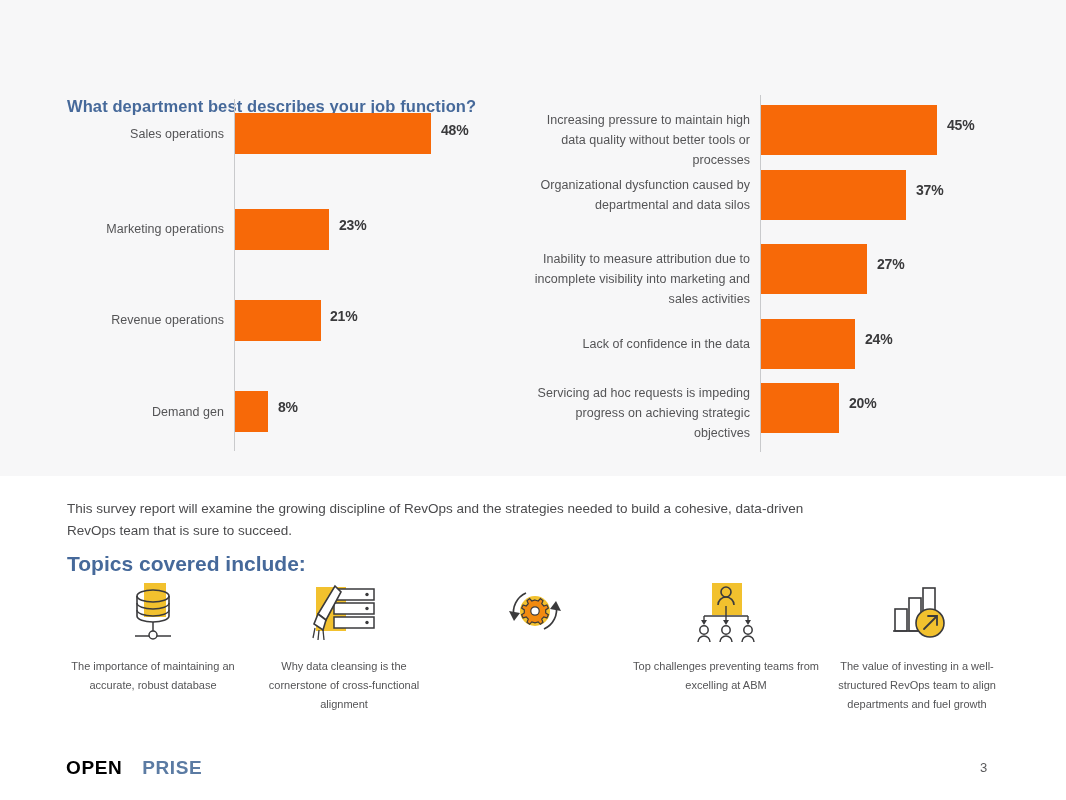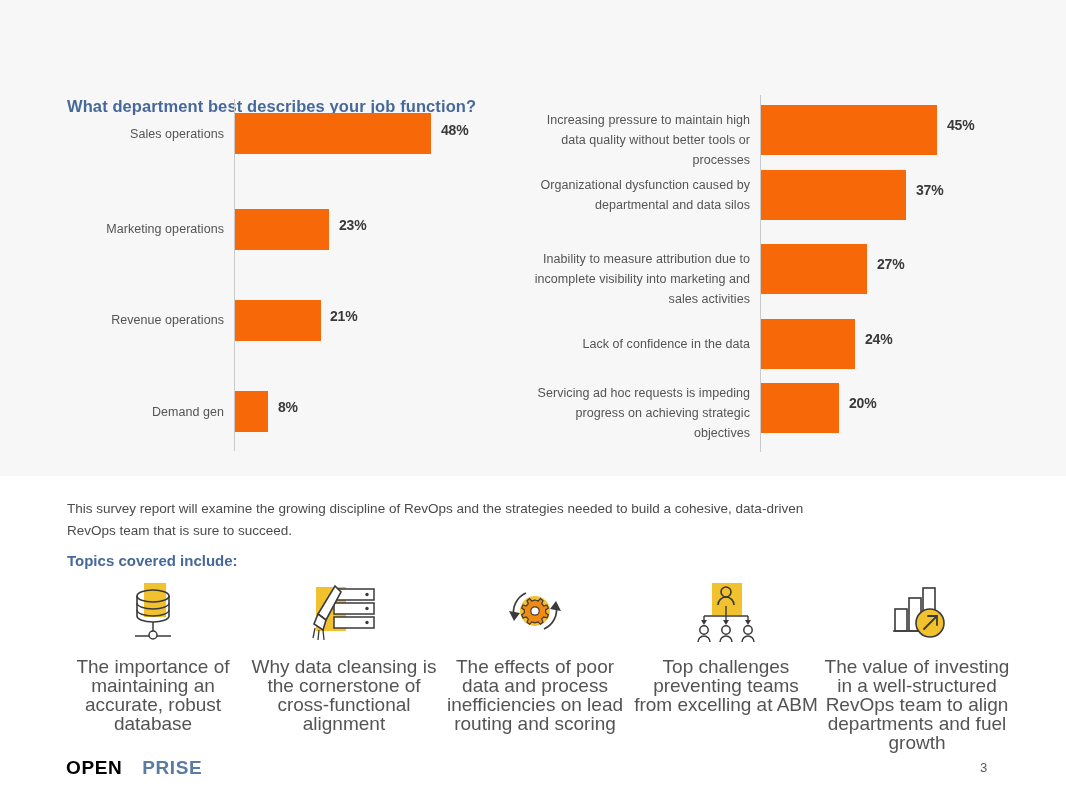--- a/index.html
+++ b/index.html
@@ -88,21 +88,21 @@
     width: 760px;
     font-size: 13.5px;
     line-height: 22px;
     color: #4b4b4d;
   }
 
   .topics-heading {
     position: absolute;
     left: 67px;
     top: 552px;
-    font-size: 15px;
+    font-size: 21px;
     font-weight: bold;
     color: #46699a;
   }
 
   
   .cards {
     position: absolute;
     left: 60px;
     top: 583px;
     width: 950px;
@@ -116,21 +116,21 @@
     flex-direction: column;
     align-items: center;
   }
   .card-icon {
     width: 72px;
     height: 62px;
     position: relative;
     margin-bottom: 12px;
   }
   .card-caption {
-    font-size: 19px;
+    font-size: 11px;
     line-height: 19px;
     text-align: center;
     color: #545456;
   }
 
   
   .logo {
     position: absolute;
     left: 66px;
     top: 757px;
@@ -268,21 +268,20 @@
           <path d="M57 22 a21 21 0 0 1 -12 24"></path>
         </g>
         <path d="M10 28 L15 38 L21 30 Z" fill="#3a3a3c"></path>
         <path d="M62 28 L57 18 L51 26 Z" fill="#3a3a3c"></path>
         <g fill="#f18a10" stroke="#3a3a3c" stroke-width="1.2">
           <path d="M36 17 l3.2 1 l2.2 -2.4 l2.6 2.1 l-1.3 3 l2.1 2.3 l3.1 -1 l1.5 3.1 l-2.7 1.8 l0 3.1 l2.7 1.8 l-1.5 3.1 l-3.1 -1 l-2.1 2.3 l1.3 3 l-2.6 2.1 l-2.2 -2.4 l-3.2 1 l-3.2 -1 l-2.2 2.4 l-2.6 -2.1 l1.3 -3 l-2.1 -2.3 l-3.1 1 l-1.5 -3.1 l2.7 -1.8 l0 -3.1 l-2.7 -1.8 l1.5 -3.1 l3.1 1 l2.1 -2.3 l-1.3 -3 l2.6 -2.1 l2.2 2.4 Z"></path>
           <circle cx="36" cy="28" r="4.2" fill="#fff"></circle>
         </g>
       </svg>
     </div>
-    <div class="card-caption">The effects of poor data and process inefficiencies on lead routing and scoring</div>
   </div>
 
   <div class="card">
     <div class="card-icon">
       <svg viewBox="0 0 72 62" width="72" height="62">
         <rect x="22" y="0" width="30" height="32" fill="#f2c12e"></rect>
         <circle cx="36" cy="9" r="5" fill="none" stroke="#3a3a3c" stroke-width="1.6"></circle>
         <path d="M28 22 a8 8 0 0 1 16 0" fill="none" stroke="#3a3a3c" stroke-width="1.6"></path>
         <g stroke="#3a3a3c" stroke-width="1.4" fill="none">
           <line x1="36" y1="23" x2="36" y2="33"></line>

